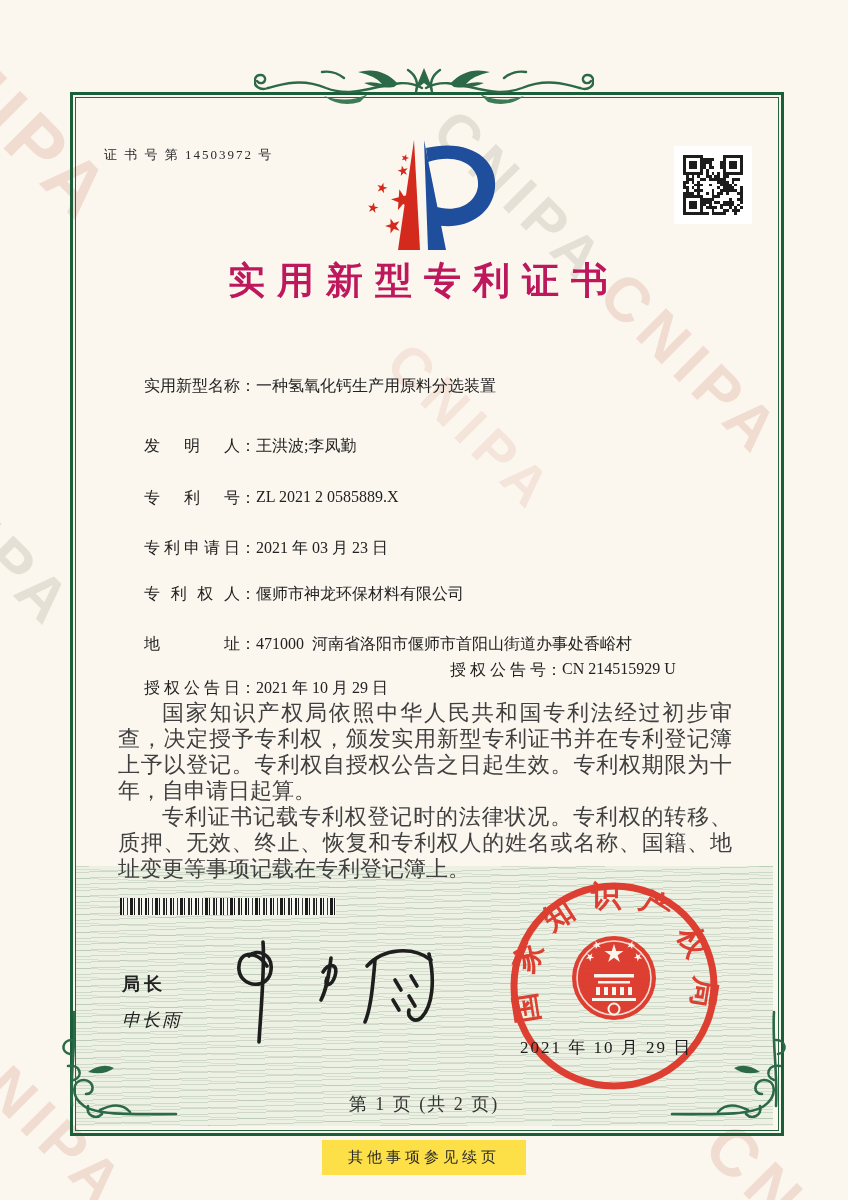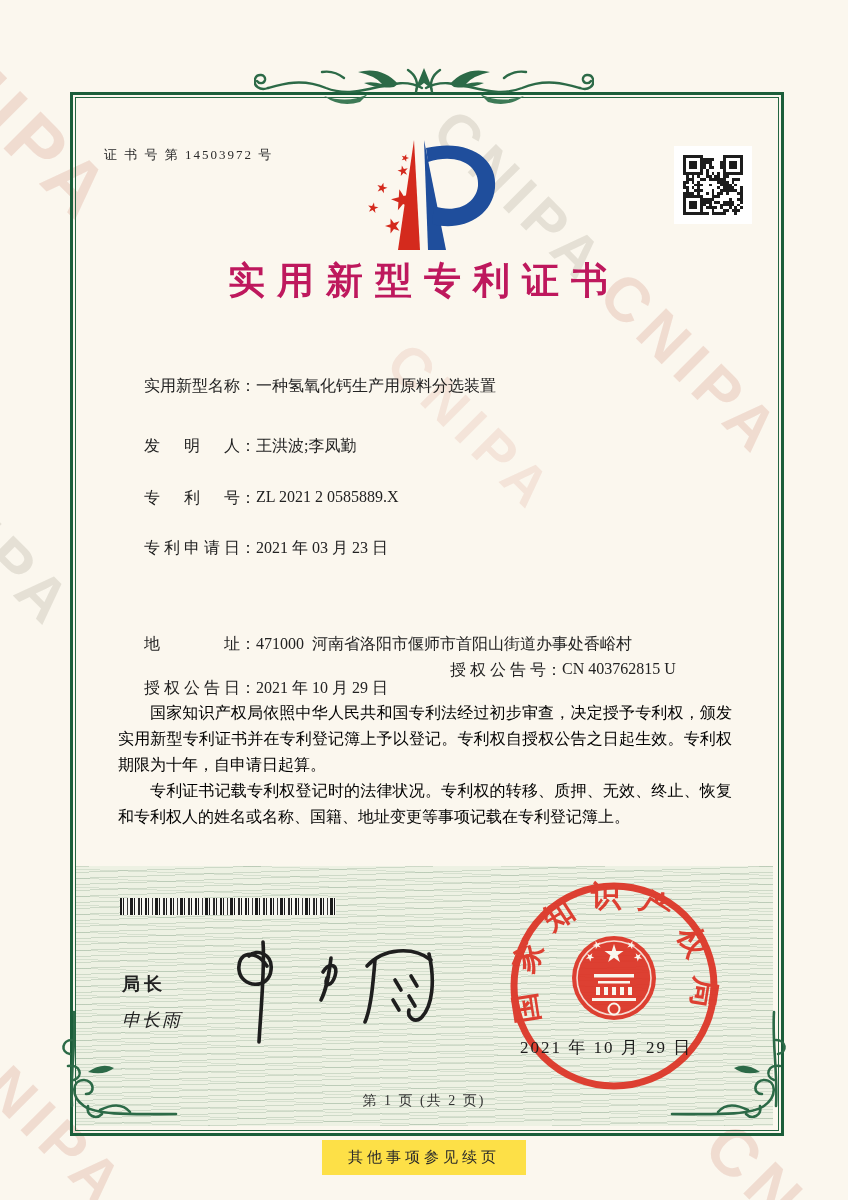--- a/index.html
+++ b/index.html
@@ -44,41 +44,41 @@
   .title{position:absolute;left:0;top:256px;width:100%;text-align:center;
       font-size:37px;font-weight:bold;letter-spacing:12px;color:#be185d;}
 
   .frow{position:absolute;left:120px;font-size:16px;color:#222;white-space:pre-wrap;}
   .f-label{display:inline-block;width:96px;text-align:justify;text-align-last:justify;
       vertical-align:top;}
   .f-colon{display:inline-block;vertical-align:top;}
   .f-value{display:inline-block;max-width:500px;vertical-align:top;}
   .f-right{position:absolute;left:330px;top:0;white-space:pre-wrap;}
 
-  .bodytext{position:absolute;left:118px;top:700px;width:614px;font-size:16px;
-      line-height:26px;text-align:justify;color:#000000;}
+  .bodytext{position:absolute;left:118px;top:700px;width:614px;font-size:22px;
+      line-height:26px;text-align:justify;color:#404040;}
   .bodytext p{margin:0;text-indent:2em;}
 
   .barcode{position:absolute;left:120px;top:898px;width:216px;height:17px;z-index:4;
       background-image:repeating-linear-gradient(90deg,
         #1b1b1b 0 2px,#f7f7f2 2px 3px,#1b1b1b 3px 4px,#f7f7f2 4px 7px,
         #3a3a3a 7px 8px,#f7f7f2 8px 10px,#1b1b1b 10px 13px,#f7f7f2 13px 14px,
         #1b1b1b 14px 15px,#f7f7f2 15px 18px,#2a2a2a 18px 20px,#f7f7f2 20px 21px,
         #1b1b1b 21px 22px,#f7f7f2 22px 25px);}
 
   .sig-title{position:absolute;left:122px;top:972px;font-size:18px;letter-spacing:4px;z-index:5;font-weight:bold;}
   .sig-name{position:absolute;left:122px;top:1008px;font-size:18px;letter-spacing:2px;z-index:5;font-style:italic;}
   .sig-hand{position:absolute;left:215px;top:936px;width:240px;height:112px;z-index:5;}
 
   .seal{position:absolute;left:506px;top:878px;width:216px;height:216px;z-index:5;opacity:0.94;}
   .seal-date{position:absolute;left:520px;top:1036px;width:220px;font-size:17px;
       letter-spacing:2px;color:#1c1c1c;z-index:6;}
 
   .page-info{position:absolute;left:0;top:1092px;width:100%;text-align:center;
-      font-size:14px;letter-spacing:2px;color:#333;z-index:4;}
+      font-size:18px;letter-spacing:2px;color:#333;z-index:4;}
 
   .cont-note{position:absolute;left:50%;transform:translateX(-50%);top:1140px;
       background:#fde047;padding:8px 26px;font-size:15px;letter-spacing:4px;
       color:#2a2a2a;z-index:4;}
 </style>
 </head>
 <body>
 
 <div class="page">
 
@@ -611,26 +611,29 @@
     </div>
     <div class="frow" style="top:418px;">
       <span class="f-label">发明人</span><span class="f-colon">：</span><span class="f-value">王洪波;李凤勤</span>
     </div>
     <div class="frow" style="top:470px;">
       <span class="f-label">专利号</span><span class="f-colon">：</span><span class="f-value">ZL 2021 2 0585889.X</span>
     </div>
     <div class="frow" style="top:520px;">
       <span class="f-label">专利申请日</span><span class="f-colon">：</span><span class="f-value">2021 年 03 月 23 日</span>
     </div>
+    <div class="frow" style="top:566px;">
+      <span class="f-label">专利权人</span><span class="f-colon">：</span><span class="f-value">偃师市神龙环保材料有限公司</span>
+    </div>
     <div class="frow" style="top:616px;">
       <span class="f-label">地址</span><span class="f-colon">：</span><span class="f-value">471000  河南省洛阳市偃师市首阳山街道办事处香峪村</span>
     </div>
     <div class="frow" style="top:660px;width:630px;">
       <span><span class="f-label">授权公告日</span><span class="f-colon">：</span><span class="f-value">2021 年 10 月 29 日</span></span>
-      <span class="f-right"><span class="f-label">授权公告号</span><span class="f-colon">：</span><span class="f-value">CN 403762815 U</span></span>
+      <span class="f-right"><span class="f-label">授权公告号</span><span class="f-colon">：</span><span class="f-value">CN 214515929 U</span></span>
     </div>
 
     <div class="bodytext">
       <p>国家知识产权局依照中华人民共和国专利法经过初步审查，决定授予专利权，颁发实用新型专利证书并在专利登记簿上予以登记。专利权自授权公告之日起生效。专利权期限为十年，自申请日起算。</p>
       <p>专利证书记载专利权登记时的法律状况。专利权的转移、质押、无效、终止、恢复和专利权人的姓名或名称、国籍、地址变更等事项记载在专利登记簿上。</p>
     </div>
 
     <div class="barcode"></div>
 
     <div class="sig-title">局长</div>

